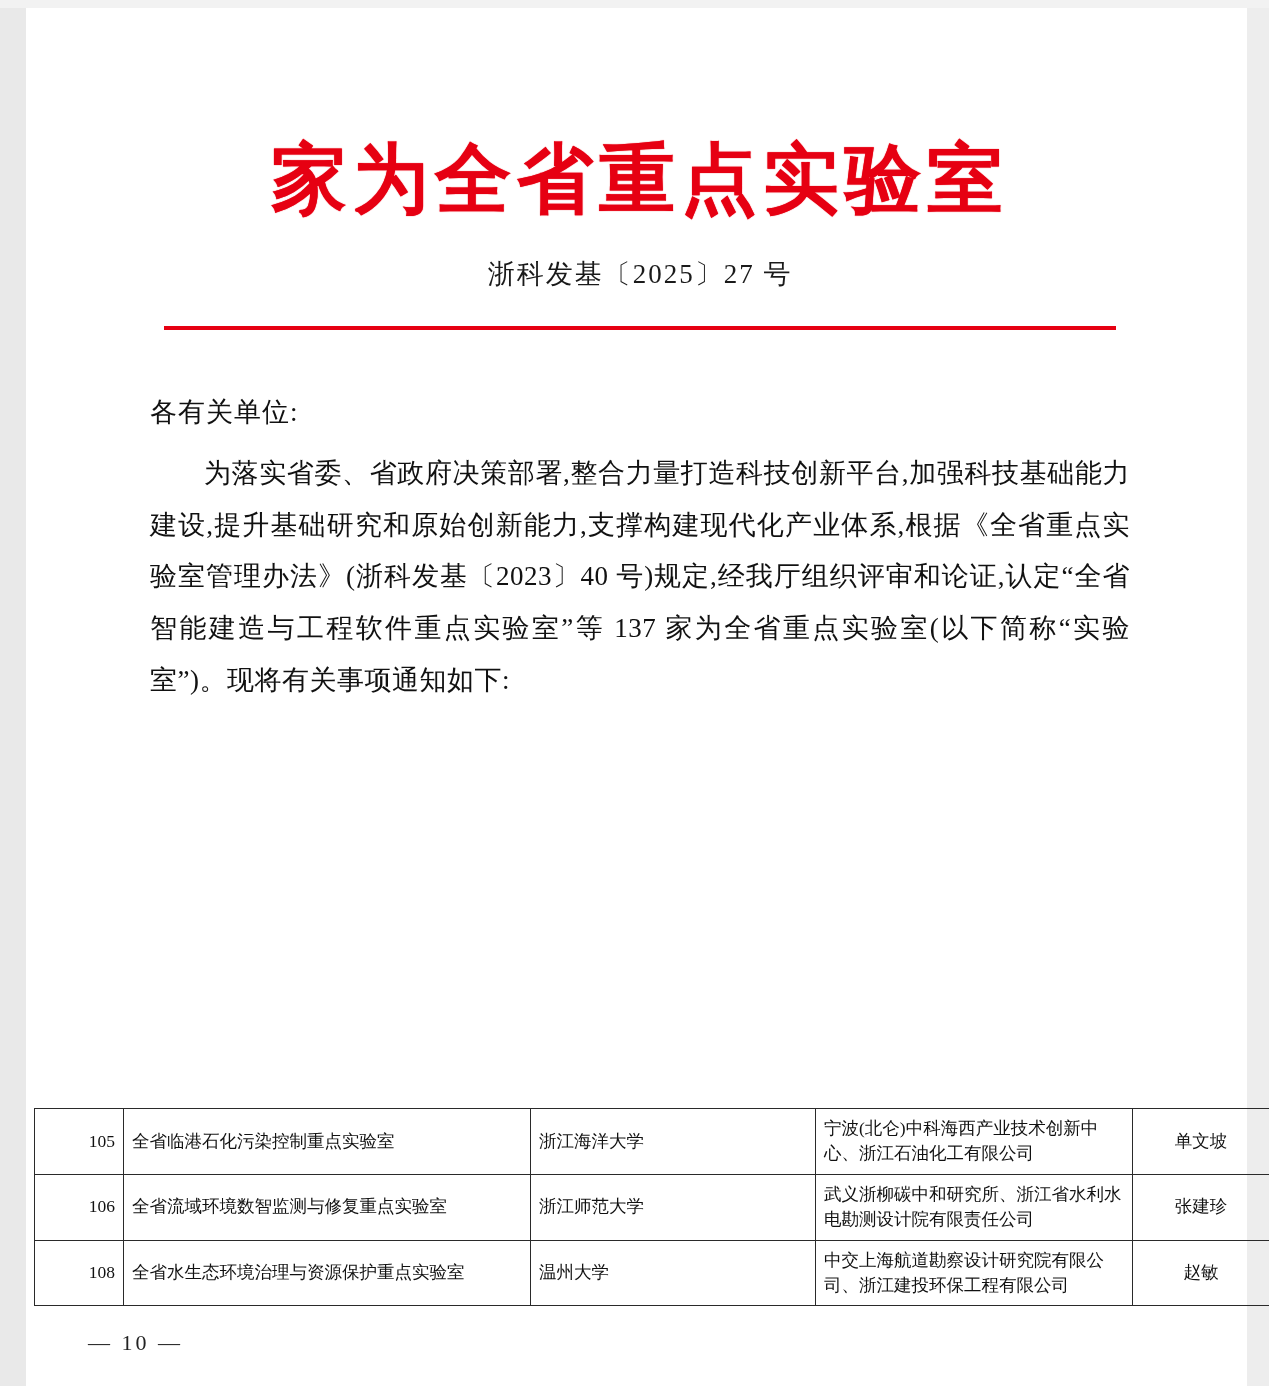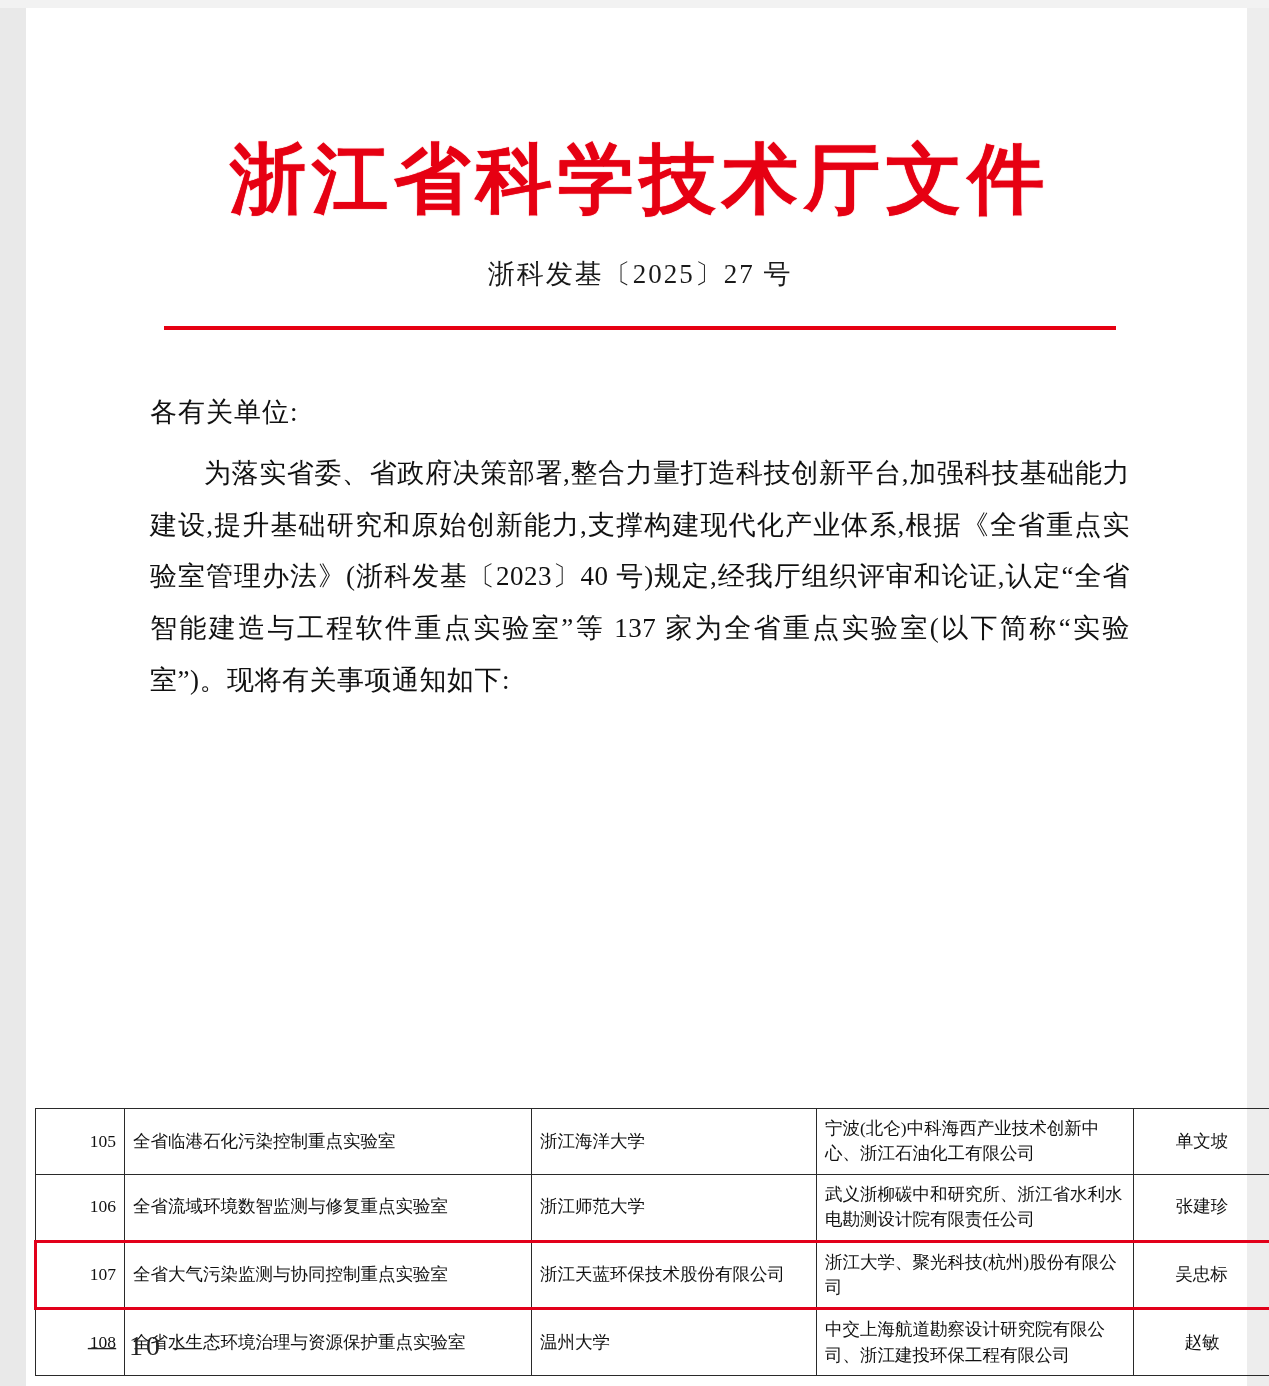--- a/index.html
+++ b/index.html
@@ -152,36 +152,36 @@
     border-top: 3px solid #e2001a;
     border-bottom: 3px solid #e2001a;
   }
   tr.highlighted td.col-no { border-left: 3px solid #e2001a; }
   tr.highlighted td.col-person { border-right: 3px solid #e2001a; }
 
   .footer {
     position: absolute;
     left: 88px;
     top: 1330px;
-    font-size: 28px;
+    font-size: 22px;
     letter-spacing: 3px;
     color: #222;
   }
 </style>
 </head>
 <body>
 
 <div class="page">
   <div class="edge-left"></div>
   <div class="edge-right"></div>
   <div class="edge-top"></div>
 
   <div class="content">
 
-    <div class="masthead">浙江省科学技术厅文件</div>
+    <div class="masthead">家为全省重点实验室</div>
 
     <div class="doc-number">浙科发基〔2025〕27 号</div>
 
     <div class="red-rule"></div>
 
     <div class="title">
     </div>
 
     <div class="salutation">各有关单位:</div>
 
@@ -199,27 +199,20 @@
           <td class="col-partners">宁波(北仑)中科海西产业技术创新中心、浙江石油化工有限公司</td>
           <td class="col-person">单文坡</td>
         </tr>
         <tr>
           <td class="col-no">106</td>
           <td class="col-lab">全省流域环境数智监测与修复重点实验室</td>
           <td class="col-host">浙江师范大学</td>
           <td class="col-partners">武义浙柳碳中和研究所、浙江省水利水电勘测设计院有限责任公司</td>
           <td class="col-person">张建珍</td>
         </tr>
-        <tr class="highlighted">
-          <td class="col-no">107</td>
-          <td class="col-lab">全省大气污染监测与协同控制重点实验室</td>
-          <td class="col-host">浙江天蓝环保技术股份有限公司</td>
-          <td class="col-partners">浙江大学、聚光科技(杭州)股份有限公司</td>
-          <td class="col-person">吴忠标</td>
-        </tr>
         <tr>
           <td class="col-no">108</td>
           <td class="col-lab">全省水生态环境治理与资源保护重点实验室</td>
           <td class="col-host">温州大学</td>
           <td class="col-partners">中交上海航道勘察设计研究院有限公司、浙江建投环保工程有限公司</td>
           <td class="col-person">赵敏</td>
         </tr>
       </tbody>
     </table>
   </div>

